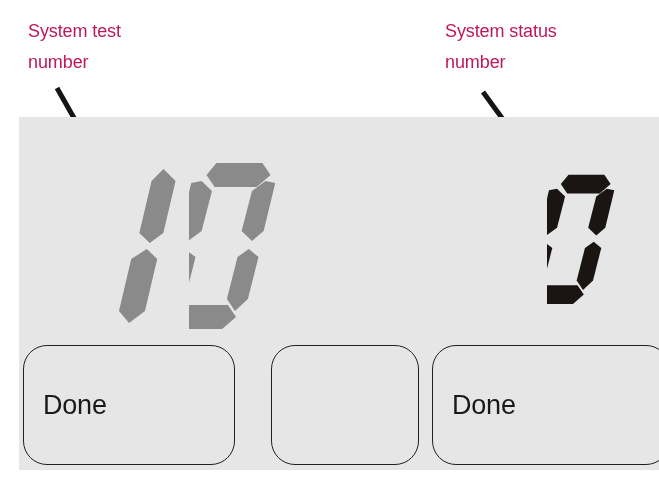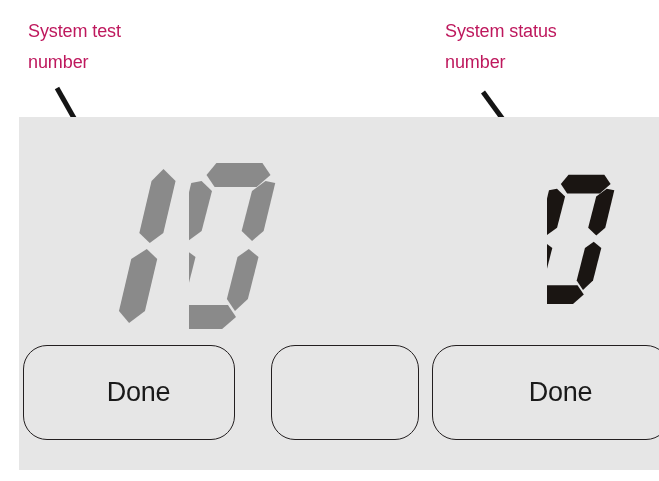--- a/index.html
+++ b/index.html
@@ -76,30 +76,29 @@
   .btn-row {
     position: absolute;
     left: 0;
     top: 228px;
     width: 640px;
     height: 121px;
   }
   .device-button {
     position: absolute;
     top: 0;
-    height: 95px;
+    height: 120px;
     box-sizing: border-box;
     background: #e6e6e6;
     border: 1.6px solid #231f20;
     border-radius: 24px;
     display: flex;
     align-items: center;
     padding-left: 19px;
     cursor: pointer;
-    justify-content: center;
   }
   .device-button .btn-label {
     font-size: 27px;
     color: #1a1a1a;
     font-weight: 400;
     letter-spacing: -0.2px;
     pointer-events: none;
   }
   #button-done { left: 4px;   width: 212px; }
   #button-mid  { left: 252px; width: 148px; }

